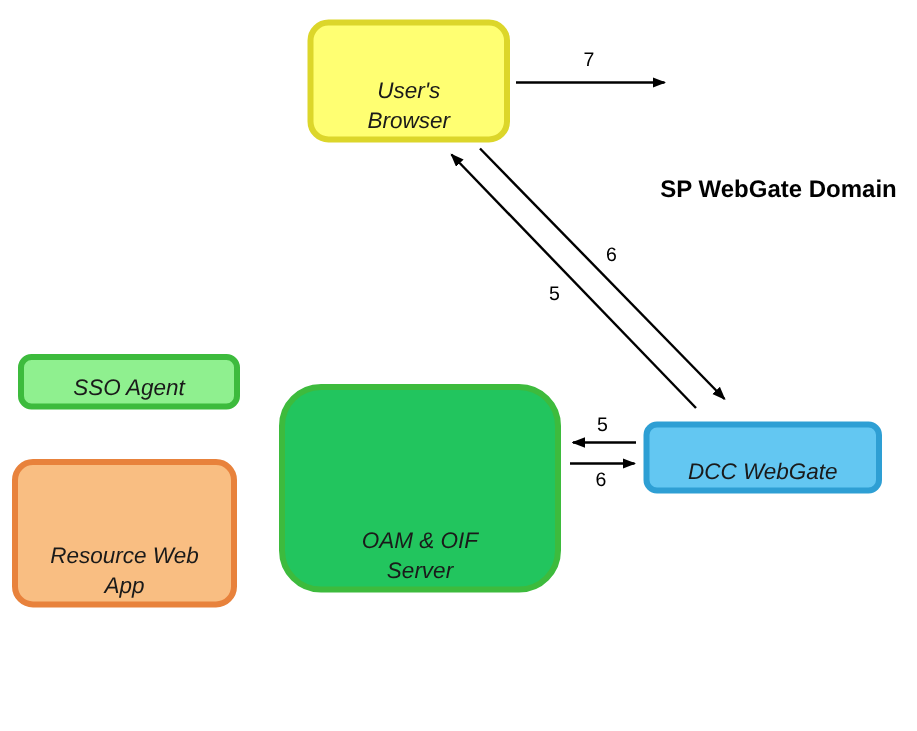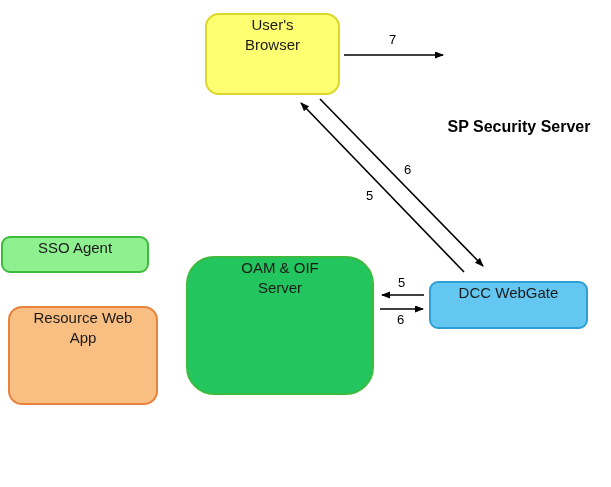--- a/index.html
+++ b/index.html
@@ -5,47 +5,48 @@
   html,body{margin:0;padding:0;background:#fff;}
   #canvas{
     position:relative;
     width:611px;height:487px;
     background:#ffffff;
     font-family:"Liberation Sans", sans-serif;
     overflow:hidden;
   }
   .node{
     position:absolute;
-    display:flex;align-items:flex-start;justify-content:center;
+    display:flex;align-items:flex-end;justify-content:center;
     text-align:center;
-    border:2px solid #8b5cf6;
+    border:4px solid #8b5cf6;
     box-sizing:border-box;
     font-size:15px;color:#1a1a1a;
     line-height:1.35;
+    font-style:italic;
   }
   .node .lbl{display:block;}
   .domain-label{
     position:absolute;
     font-weight:bold;font-size:16px;color:#000;
     text-align:center;white-space:nowrap;
   }
   .arrow-num{
     position:absolute;
     font-size:13px;color:#000;
   }
   svg.wires{position:absolute;left:0;top:0;z-index:2;}
   .node{z-index:3;}
   .arrow-num{z-index:4;}
 
   
   #users-browser   {left:205px;top:13px;  width:135px;height:82px; border-radius:14px;}
   #users-browser .lbl{max-width:80px;}
   #remote-sp       {left:452px;top:10px;  width:143px;height:101px;border-radius:18px;}
   #remote-sp .lbl  {max-width:102px;}
-  #sso-agent       {left:1px;  top:236px; width:148px;height:37px; border-radius:9px;}
+  #sso-agent       {left:12px;  top:236px; width:148px;height:37px; border-radius:9px;}
   #resource-app    {left:8px;  top:294px; width:150px;height:99px; border-radius:14px;margin-top:12px;}
   #resource-app .lbl{max-width:110px;}
   #oam-oif         {left:186px;top:256px; width:188px;height:139px;border-radius:28px;}
   #oam-oif .lbl    {max-width:120px;}
   #dcc-webgate     {left:429px;top:281px; width:159px;height:48px; border-radius:9px;}
 
   #sp-domain-label   {left:430px;top:118px;width:178px;}
   #local-domain-label{left:172px;top:444px;width:200px;}
 
   #num-7       {left:389px;top:32px;}
@@ -91,21 +92,21 @@
   </div>
 
   <div class="node" id="oam-oif" style="background-color: #22c55e; border-color: rgb(61, 187, 61);">
     <span class="lbl">OAM &amp; OIF Server</span>
   </div>
 
   <div class="node" id="dcc-webgate" style="background-color: rgb(99, 199, 242); border-color: rgb(46, 159, 212);">
     <span class="lbl">DCC WebGate</span>
   </div>
 
-  <div class="domain-label" id="sp-domain-label">SP Security Server</div>
+  <div class="domain-label" id="sp-domain-label">SP WebGate Domain</div>
 
   <div class="arrow-num" id="num-7">7</div>
   <div class="arrow-num" id="num-diag-6">6</div>
   <div class="arrow-num" id="num-diag-5">5</div>
   <div class="arrow-num" id="num-horiz-5">5</div>
   <div class="arrow-num" id="num-horiz-6">6</div>
 
 </div>
 
 </body></html>

